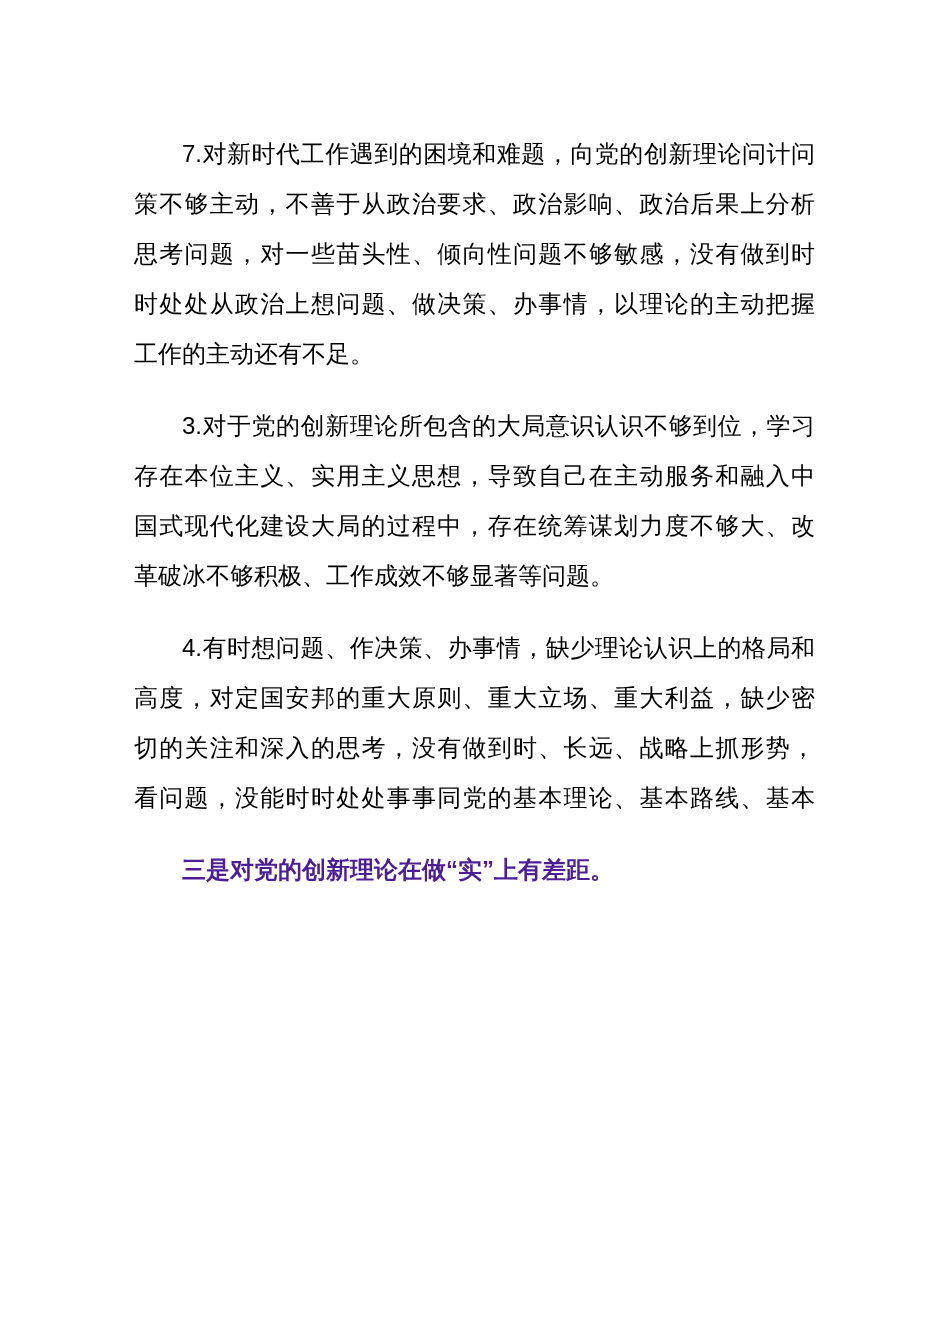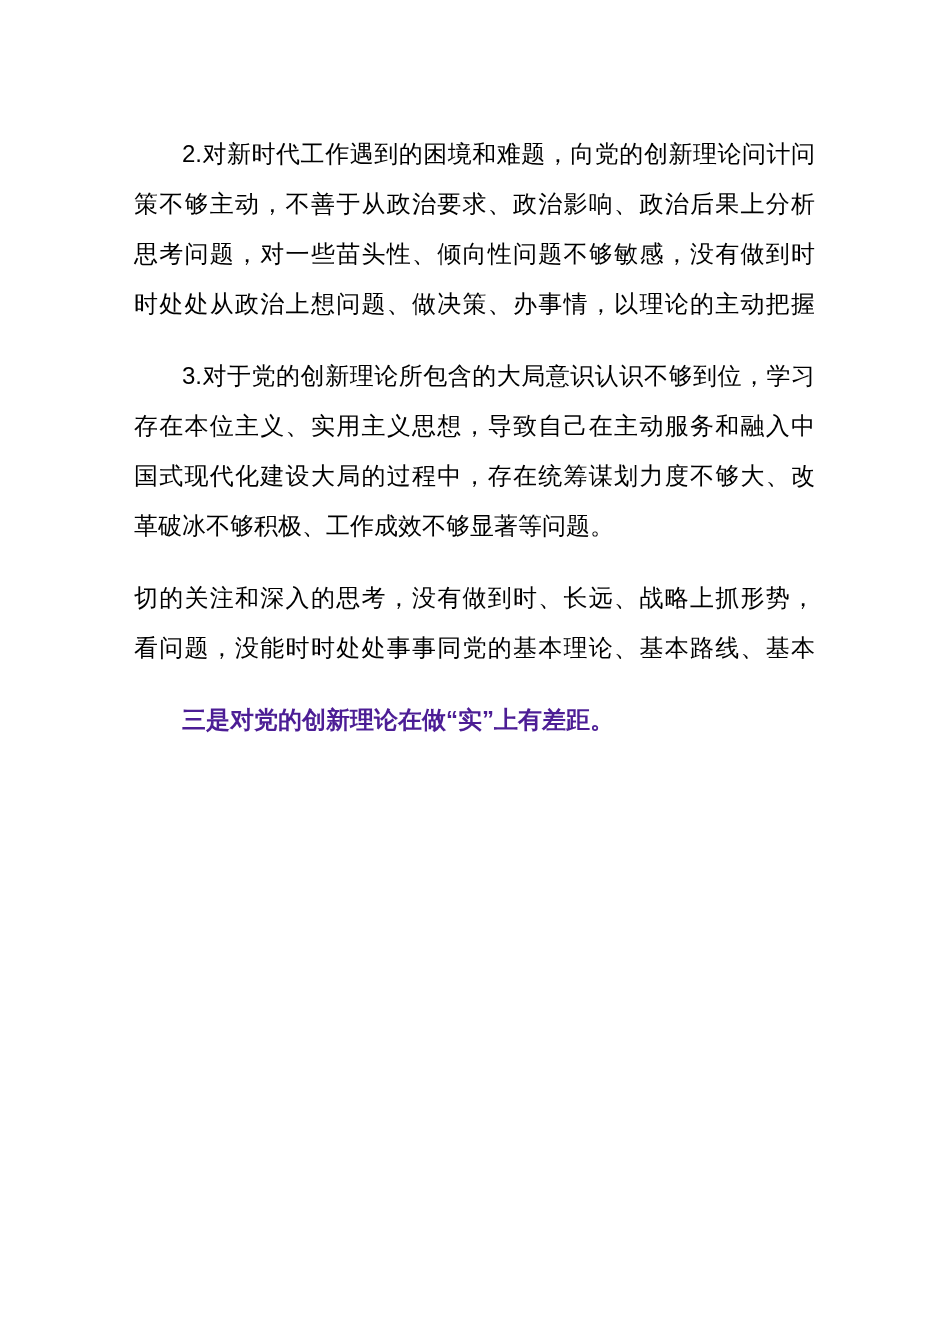--- a/index.html
+++ b/index.html
@@ -48,30 +48,33 @@
     text-indent: 48px;
     color: #4c1d95;
   }
 </style>
 </head>
 <body>
 
 <main class="page">
   <div id="paragraphs-container">
       <div class="para">
-        <div class="line first just">2.对新时代工作遇到的困境和难题，向党的创新理论问计问</div>
+        <div class="line first just">7.对新时代工作遇到的困境和难题，向党的创新理论问计问</div>
         <div class="line just">策不够主动，不善于从政治要求、政治影响、政治后果上分析</div>
         <div class="line just">思考问题，对一些苗头性、倾向性问题不够敏感，没有做到时</div>
         <div class="line just">时处处从政治上想问题、做决策、办事情，以理论的主动把握</div>
+        <div class="line">工作的主动还有不足。</div>
       </div>
       <div class="para">
         <div class="line first just">3.对于党的创新理论所包含的大局意识认识不够到位，学习</div>
         <div class="line just">存在本位主义、实用主义思想，导致自己在主动服务和融入中</div>
         <div class="line just">国式现代化建设大局的过程中，存在统筹谋划力度不够大、改</div>
         <div class="line">革破冰不够积极、工作成效不够显著等问题。</div>
       </div>
       <div class="para">
+        <div class="line first just">4.有时想问题、作决策、办事情，缺少理论认识上的格局和</div>
+        <div class="line just">高度，对定国安邦的重大原则、重大立场、重大利益，缺少密</div>
         <div class="line just">切的关注和深入的思考，没有做到时、长远、战略上抓形势，</div>
         <div class="line just">看问题，没能时时处处事事同党的基本理论、基本路线、基本</div>
       </div>
     </div>
   <h2 class="heading">三是对党的创新理论在做“实”上有差距。</h2>
 </main>
 
 </body></html>

